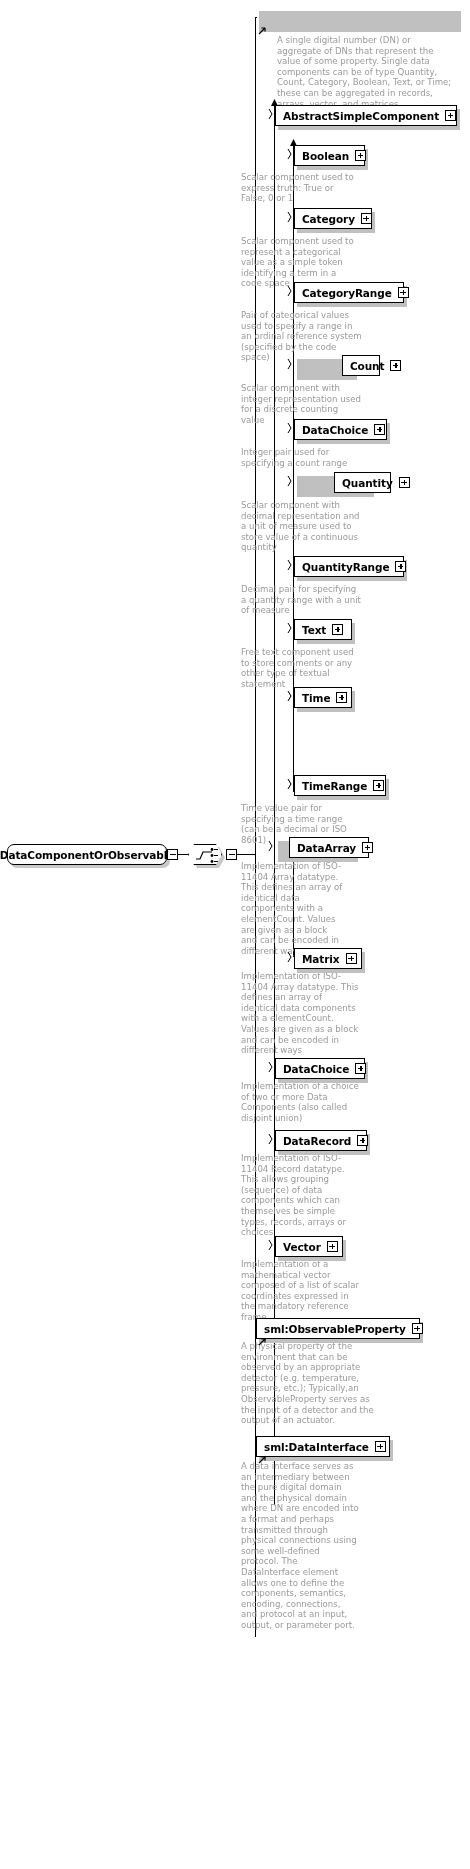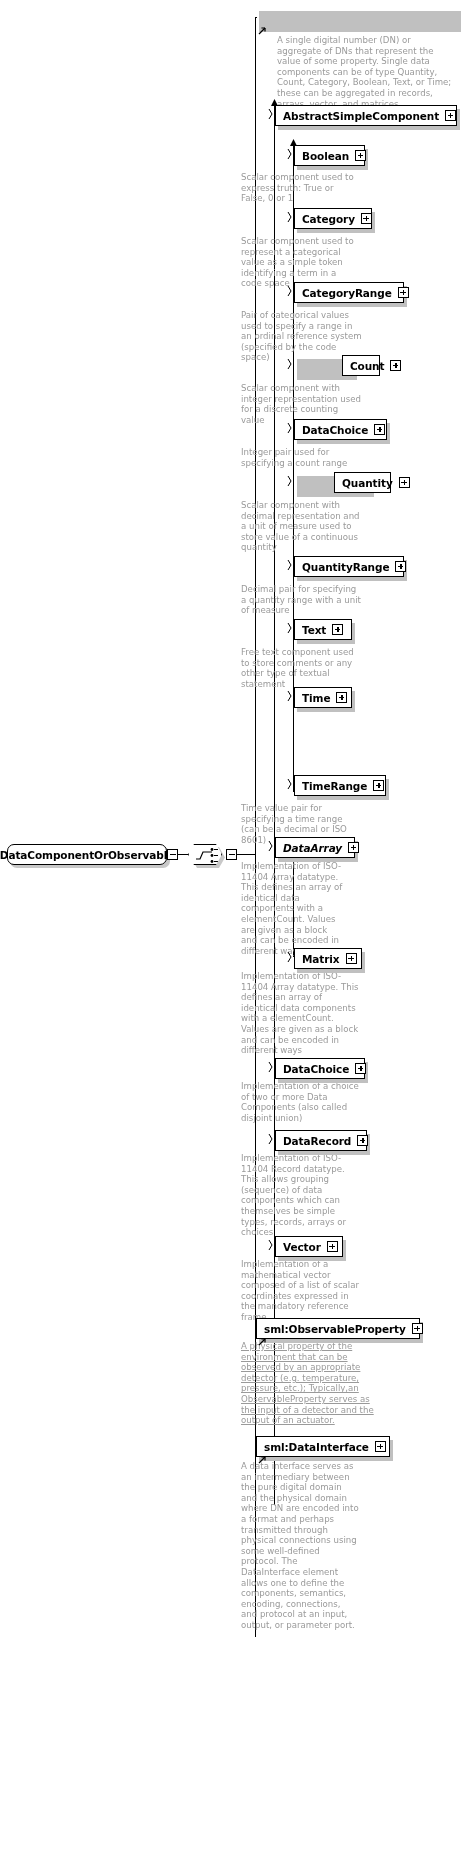--- a/index.html
+++ b/index.html
@@ -253,21 +253,21 @@
   <div class="ebox" style="left:294px;top:775px;width:92px;">
     <span>TimeRange</span>
     <span class="bx"></span>
   </div>
   <svg class="elbow" style="left:287px;top:778px;width:8px;height:12px;" viewBox="0 0 8 12">
       <path d="M1,1 L4,6 L1,11" stroke="#000" stroke-width="1" fill="none"></path>
     </svg>
   <div class="doc" style="left:241px;top:803px;width:122px;">Time value pair for specifying a time range (can be a decimal or ISO 8601)</div>
 
   <div class="eshadow" style="left:278px;top:841px;width:80px;height:21px;"></div>
-  <div class="ebox" style="left:275px;top:837px;width:80px;font-style:italic;">
+  <div class="ebox" style="left:289px;top:837px;width:80px;">
     <span>DataArray</span>
     <span class="bx"></span>
   </div>
   <svg class="elbow" style="left:268px;top:840px;width:8px;height:12px;" viewBox="0 0 8 12">
       <path d="M1,1 L4,6 L1,11" stroke="#000" stroke-width="1" fill="none"></path>
     </svg>
   <div class="doc" style="left:241px;top:861px;width:105px;">Implementation of ISO-11404 Array datatype. This defines an array of identical data components with a elementCount. Values are given as a block and can be encoded in different ways</div>
 
   <div class="eshadow" style="left:297px;top:952px;width:68px;height:21px;"></div>
   <div class="ebox" style="left:294px;top:948px;width:68px;">
@@ -311,21 +311,21 @@
 
   <div class="eshadow" style="left:259px;top:1322px;width:164px;height:21px;"></div>
   <div class="ebox" style="left:256px;top:1318px;width:164px;">
     <span>sml:ObservableProperty</span>
     <span class="bx"></span>
   </div>
   <svg class="refarrow" style="left:258px;top:1337px;" viewBox="0 0 9 9">
     <path d="M1,8 L7,2" stroke="#000" stroke-width="1.2"></path>
       <path d="M7,2 L3.4,2 M7,2 L7,5.6" stroke="#000" stroke-width="1.2" fill="none"></path>
   </svg>
-  <div class="doc" style="left:241px;top:1341px;width:145px;text-decoration:underline;">A physical property of the environment that can be observed by an appropriate detector (e.g. temperature, pressure, etc.); Typically,an ObservableProperty serves as the input of a detector and the output of an actuator.</div>
+  <div class="doc" style="left:241px;top:1341px;width:145px;">A physical property of the environment that can be observed by an appropriate detector (e.g. temperature, pressure, etc.); Typically,an ObservableProperty serves as the input of a detector and the output of an actuator.</div>
 
   <div class="eshadow" style="left:259px;top:1440px;width:134px;height:21px;"></div>
   <div class="ebox" style="left:256px;top:1436px;width:134px;">
     <span>sml:DataInterface</span>
     <span class="bx"></span>
   </div>
   <svg class="refarrow" style="left:258px;top:1455px;" viewBox="0 0 9 9">
     <path d="M1,8 L7,2" stroke="#000" stroke-width="1.2"></path>
       <path d="M7,2 L3.4,2 M7,2 L7,5.6" stroke="#000" stroke-width="1.2" fill="none"></path>
   </svg>

